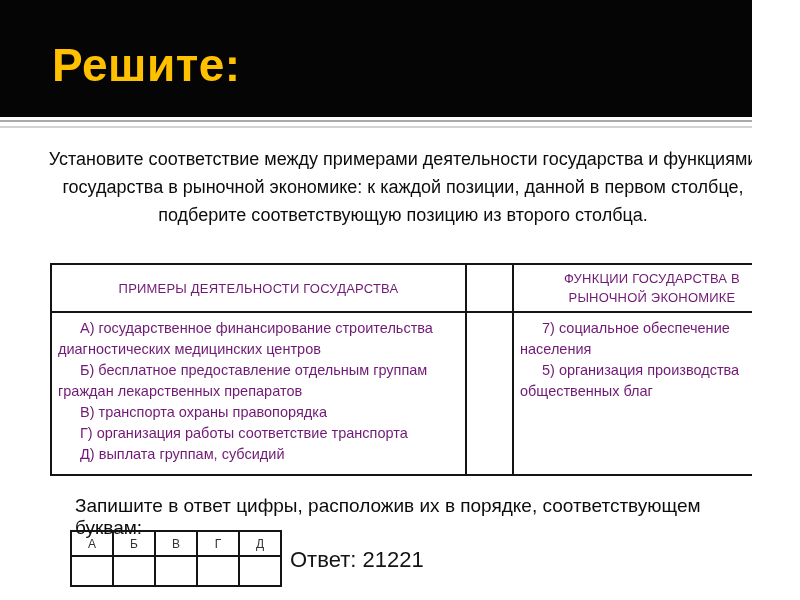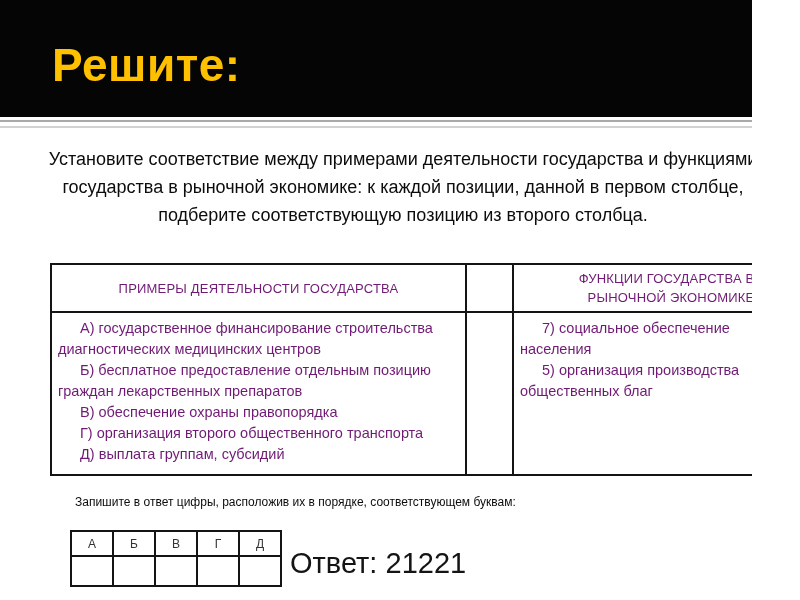--- a/index.html
+++ b/index.html
@@ -70,40 +70,39 @@
     text-align: center;
     vertical-align: middle;
     padding: 2px 4px;
     letter-spacing: 0.2px;
   }
   .match-table thead .hdr-narrow {
     display: block;
     max-width: 205px;
     margin: 0 auto;
     line-height: 1.5;
-    text-align: right;
   }
   .match-table tbody td {
     height: 152px;
     vertical-align: top;
     padding: 5px 8px 4px 6px;
     font-size: 14.5px;
     line-height: 21px;
   }
   .match-table tbody p {
     margin: 0;
     text-indent: 22px;
   }
   
   .instruction {
     position: absolute;
     top: 495px;
     left: 75px;
     margin: 0;
-    font-size: 12px;
+    font-size: 19px;
     color: #0c0c0c;
   }
   
   .answer-table {
     position: absolute;
     top: 530px;
     left: 70px;
     border-collapse: collapse;
     table-layout: fixed;
   }
@@ -116,21 +115,21 @@
     height: 21px;
     font-size: 12px;
     font-weight: 400;
     color: #333333;
   }
   .answer-table td { height: 26px; }
   .answer-text {
     position: absolute;
     top: 547px;
     left: 290px;
-    font-size: 29px;
+    font-size: 22px;
     color: #141414;
   }
 </style>
 </head>
 <body>
 
 <div class="slide">
 
   <header class="slide-header">
     <h1 class="slide-title">Решите:</h1>
@@ -148,23 +147,23 @@
         <th class="col-spacer"></th>
         <th class="col-functions">
           <span class="hdr-narrow">ФУНКЦИИ ГОСУДАРСТВА В РЫНОЧНОЙ ЭКОНОМИКЕ</span>
         </th>
       </tr>
     </thead>
     <tbody>
       <tr>
         <td class="cell-examples">
           <p>А) государственное финансирование строительства диагностических медицинских центров</p>
-          <p>Б) бесплатное предоставление отдельным позицию граждан лекарственных препаратов</p>
-          <p>В) обеспечение охраны правопорядка</p>
-          <p>Г) организация второго общественного транспорта</p>
+          <p>Б) бесплатное предоставление отдельным группам граждан лекарственных препаратов</p>
+          <p>В) транспорта охраны правопорядка</p>
+          <p>Г) организация работы соответствие транспорта</p>
           <p>Д) выплата группам, субсидий</p>
         </td>
         <td class="cell-spacer"></td>
         <td class="cell-functions">
           <p>7) социальное обеспечение населения</p>
           <p>5) организация производства общественных благ</p>
         </td>
       </tr>
     </tbody>
   </table>

